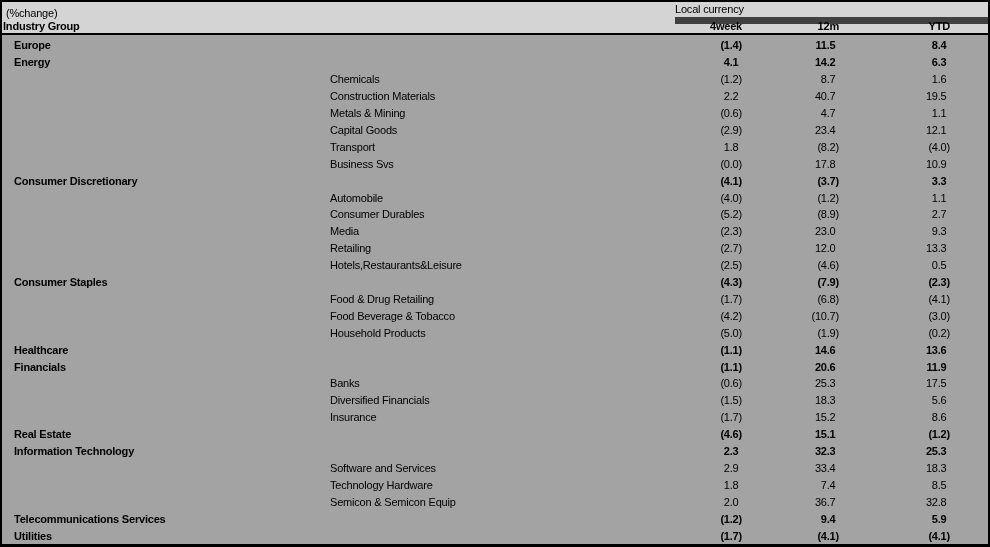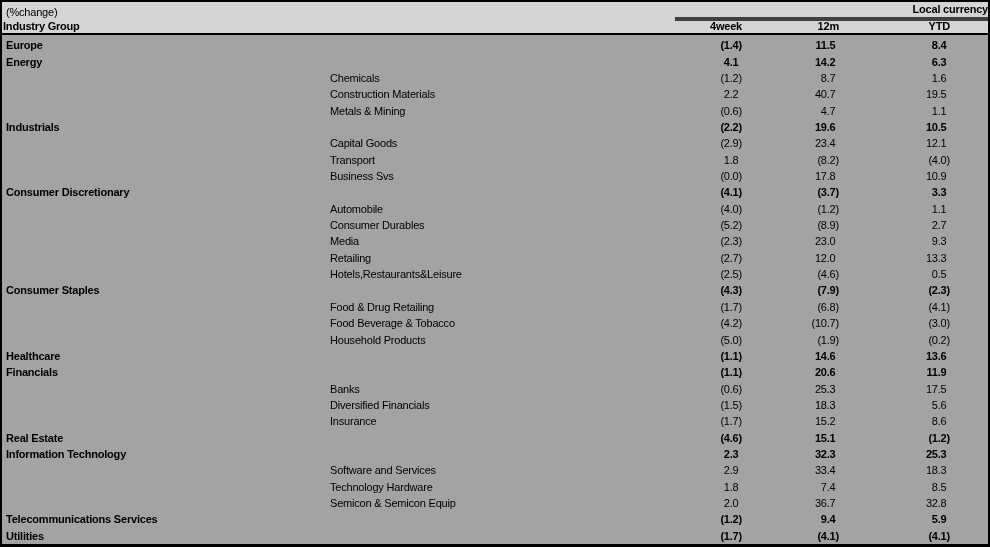--- a/index.html
+++ b/index.html
@@ -25,42 +25,42 @@
     top: 0; left: 0; right: 0;
     height: 33px;
     background: #d4d4d4;
     border-bottom: 2px solid #000000;
   }
   .hrow { display: grid; align-items: center; }
   .hrow1 { grid-template-columns: 673px 1fr; height: 17px; }
   .hrow2 { grid-template-columns: 673px 72px 97px 111px 1fr; height: 14px; }
   .hcell-change { padding-left: 4px; font-weight: normal; }
   .hcell-currency {
-    text-align: right;
-    font-weight: bold;
-    border-bottom: 4px solid #404040;
+    text-align: left;
+    font-weight: normal;
+    border-bottom: 7px solid #404040;
     height: 100%;
     line-height: 15px;
   }
   .hcell-group { padding-left: 1px; font-weight: bold; }
   .hcell-col { text-align: right; padding-right: 5px; font-weight: bold; }
   
   .tbody {
     position: absolute;
     top: 35px; left: 0; right: 0; bottom: 0;
     display: grid;
     grid-auto-rows: 1fr;
   }
   .row {
     display: grid;
     grid-template-columns: 673px 72px 97px 111px 1fr;
     align-items: center;
   }
   .cell { white-space: nowrap; overflow: hidden; }
-  .label.lvl0 { padding-left: 4px; font-weight: bold; }
+  .label.lvl0 { padding-left: 12px; font-weight: bold; }
   .label.lvl1 { padding-left: 328px; font-weight: normal; }
   .num { text-align: right; padding-right: 5px; }
   .row.group .num { font-weight: bold; }
   
   .num.pos::after { content: ")"; visibility: hidden; }
 </style>
 </head>
 <body>
 
 <div class="table">
@@ -112,27 +112,20 @@
   </div>
 
   <div class="row">
     <div class="cell label lvl1">Metals &amp; Mining</div>
     <div class="cell num">(0.6)</div>
     <div class="cell num pos">4.7</div>
     <div class="cell num pos">1.1</div>
     <div></div>
   </div>
 
-  <div class="row group">
-    <div class="cell label lvl0">Industrials</div>
-    <div class="cell num">(2.2)</div>
-    <div class="cell num pos">19.6</div>
-    <div class="cell num pos">10.5</div>
-    <div></div>
-  </div>
 
   <div class="row">
     <div class="cell label lvl1">Capital Goods</div>
     <div class="cell num">(2.9)</div>
     <div class="cell num pos">23.4</div>
     <div class="cell num pos">12.1</div>
     <div></div>
   </div>
 
   <div class="row">

